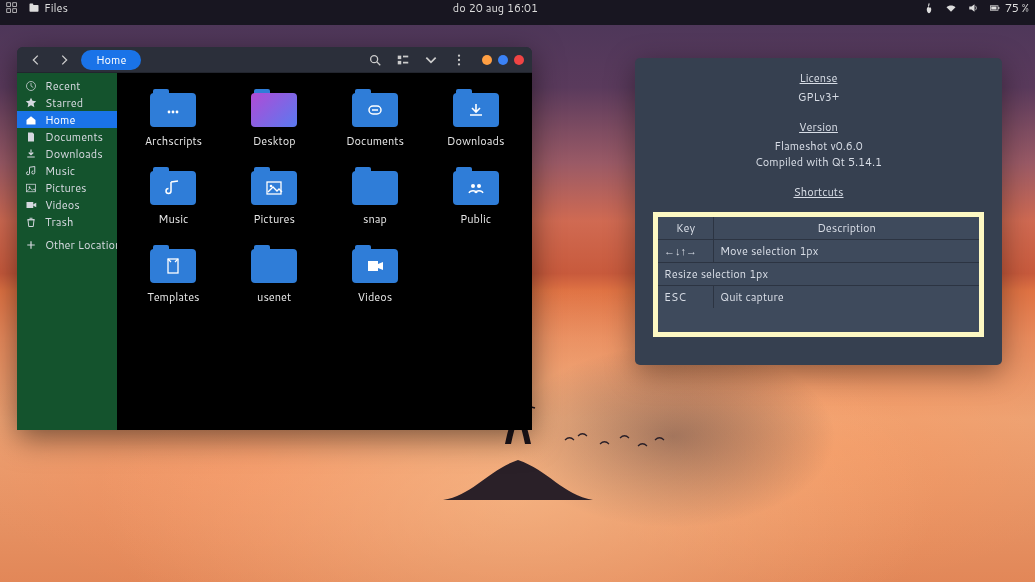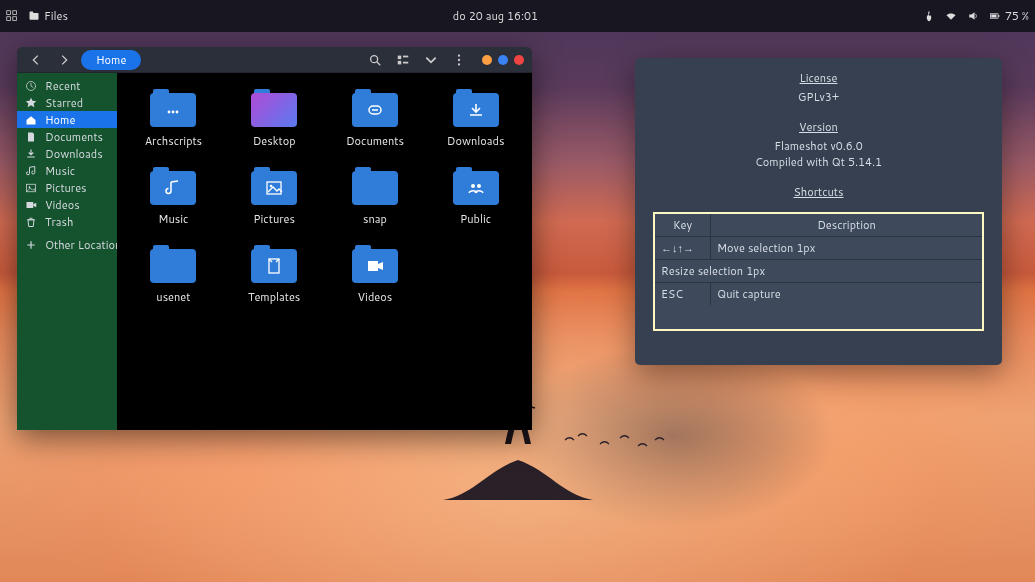--- a/index.html
+++ b/index.html
@@ -5,21 +5,21 @@
   * { box-sizing: border-box; margin: 0; padding: 0; }
   html, body { width: 1035px; height: 582px; overflow: hidden; font-family: -apple-system, "Segoe UI", Cantarell, sans-serif; font-size: 12px; color: #e6e6e6; }
   body { background: linear-gradient(180deg, #4a3659 0%, #5a3a5c 15%, #9a5a66 28%, #d06a52 38%, #c85a3c 47%, #e07344 50%, #e88a5c 58%, #eda374 72%, #e28758 100%); position: relative; }
   .sky-layer { position:absolute; inset:0; background:
       radial-gradient(600px 300px at 50% 85%, rgba(255,200,150,0.5), transparent 70%),
       radial-gradient(250px 140px at 65% 75%, rgba(40,28,40,0.55), transparent 65%),
       radial-gradient(400px 200px at 25% 78%, rgba(255,140,90,0.45), transparent 75%),
       radial-gradient(350px 180px at 80% 78%, rgba(255,150,90,0.4), transparent 75%);
   }
   
-  .topbar { position: absolute; top:0; left:0; right:0; height:32px; background: rgba(20,20,28,0.92); display:flex; align-items:center; color:#ddd; font-size:11px; padding: 0 6px; z-index: 50; }
+  .topbar { position: absolute; top:0; left:0; right:0; height:25px; background: rgba(20,20,28,0.92); display:flex; align-items:flex-start; color:#ddd; font-size:11px; padding: 0 6px; z-index: 50; }
   .topbar .tb-left, .topbar .tb-right { display:flex; align-items:center; gap:10px; }
   .topbar .tb-center { flex:1; text-align:center; }
   .topbar svg { width:12px; height:12px; display:block; }
   .tb-apps { display:flex; align-items:center; gap:5px; }
   .tb-item { display:flex; align-items:center; gap:4px; }
 
   
   .files-window { position:absolute; top:47px; left:17px; width:515px; height:383px; background:#2b2f3a; border-radius:6px; box-shadow: 0 8px 30px rgba(0,0,0,0.5); display:flex; flex-direction:column; z-index:30;}
   .files-header { height:26px; background:#2b2f3a; border-bottom:1px solid #22252e; display:flex; align-items:center; padding:0 8px; gap:6px; border-radius:6px 6px 0 0;}
   .hbtn { width:22px; height:22px; display:flex; align-items:center; justify-content:center; border-radius:4px; }
@@ -51,21 +51,21 @@
   
   .about-window{position:absolute; top:58px; left:635px; width:367px; height:307px; background:#364050; border-radius:5px; box-shadow:0 8px 30px rgba(0,0,0,0.4); z-index:20; display:flex; flex-direction:column;}
   .about-header{height:18px;display:flex;align-items:center;justify-content:center;background:#3a4556;border-radius:5px 5px 0 0;position:relative;font-size:11px;color:#d8dde6;}
   .about-header .wc{position:absolute;right:6px;top:3px;display:flex;gap:4px;}
   .about-header .wc .d{width:10px;height:10px;border-radius:50%;background:#6a7486;}
   .about-body{flex:1;padding:12px 18px 8px;display:flex;flex-direction:column;overflow:hidden;color:#d8dde6;}
   .ab-sec{ text-align:center; margin-bottom:14px; }
   .ab-h{font-size:11px; text-decoration:underline; margin-bottom:3px;}
   .ab-t,.ab-v{font-size:11px;}
   .shortcuts-h{font-size:11px; text-decoration:underline;text-align:center;margin-bottom:12px;}
-  .sh-table{background:#3e4a5c;border:2px solid #fef9c3; font-size:11px;}
+  .sh-table{background:#3e4a5c;border:5px solid #fef9c3; font-size:11px;}
   .sh-head{display:flex;background:#3e4a5c;border-bottom:1px solid #2c3442;}
   .sh-head .c1,.sh-row .c1{width:56px;padding:3px 6px;border-right:1px solid #2c3442;}
   .sh-head .c2,.sh-row .c2{flex:1;padding:3px 6px;}
   .sh-head div{text-align:center;}
   .sh-row{display:flex;border-bottom:1px solid #2c3442;}
   .sh-row:last-child{border-bottom:none;}
   .sh-scroll{height:92px;overflow:hidden;}
 
   
   .hill{position:absolute;left:50%;bottom:82px;transform:translateX(-50%);width:150px;height:55px;}
@@ -348,37 +348,37 @@
                 </svg>
               </div>
             </div>
             <div class="folder-label">Public</div>
           </div>
           <div class="folder">
             <div class="folder-icon">
               <div class="tab"></div>
               <div class="body"></div>
               <div class="folder-glyph">
-                <svg viewBox="0 0 18 18"></svg>
-              </div>
-            </div>
-            <div class="folder-label">usenet</div>
-          </div>
-          <div class="folder">
-            <div class="folder-icon">
-              <div class="tab"></div>
-              <div class="body"></div>
-              <div class="folder-glyph">
                 <svg viewBox="0 0 18 18">
                   <rect x="4" y="2" width="10" height="14" stroke="#fff" fill="none" stroke-width="1.3"></rect>
                   <path d="M4 2l3 3M14 2l-3 3" stroke="#fff" stroke-width="1.3"></path>
                 </svg>
               </div>
             </div>
             <div class="folder-label">Templates</div>
+          </div>
+          <div class="folder">
+            <div class="folder-icon">
+              <div class="tab"></div>
+              <div class="body"></div>
+              <div class="folder-glyph">
+                <svg viewBox="0 0 18 18"></svg>
+              </div>
+            </div>
+            <div class="folder-label">usenet</div>
           </div>
           <div class="folder">
             <div class="folder-icon">
               <div class="tab"></div>
               <div class="body"></div>
               <div class="folder-glyph">
                 <svg viewBox="0 0 18 18">
                   <rect x="2" y="4" width="10" height="10" fill="#fff"></rect>
                   <path d="M12 7l5-2v8l-5-2z" fill="#fff"></path>
                 </svg>

